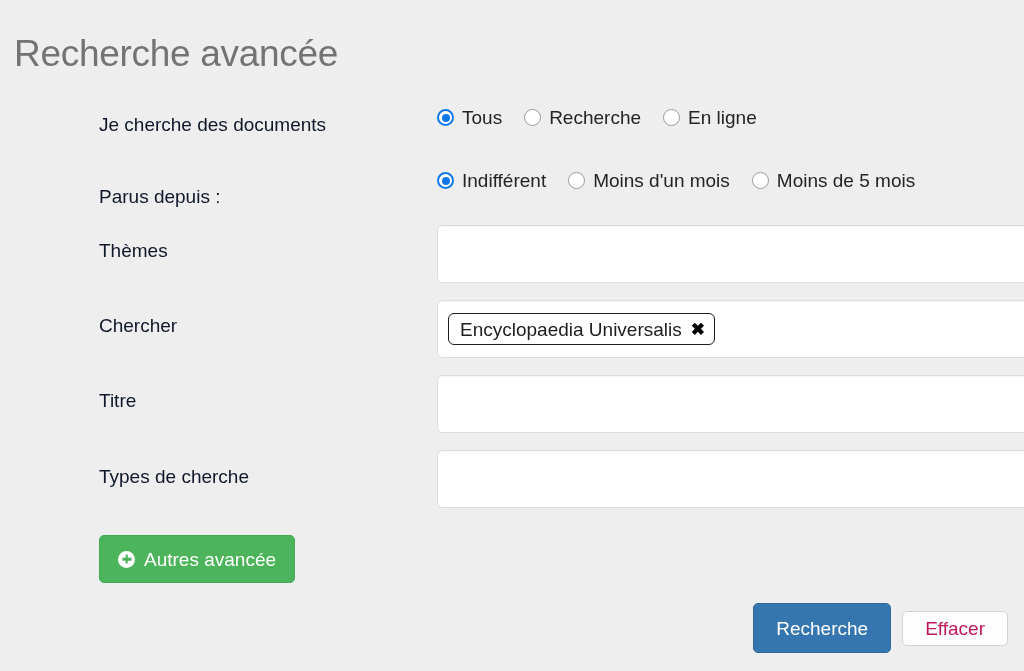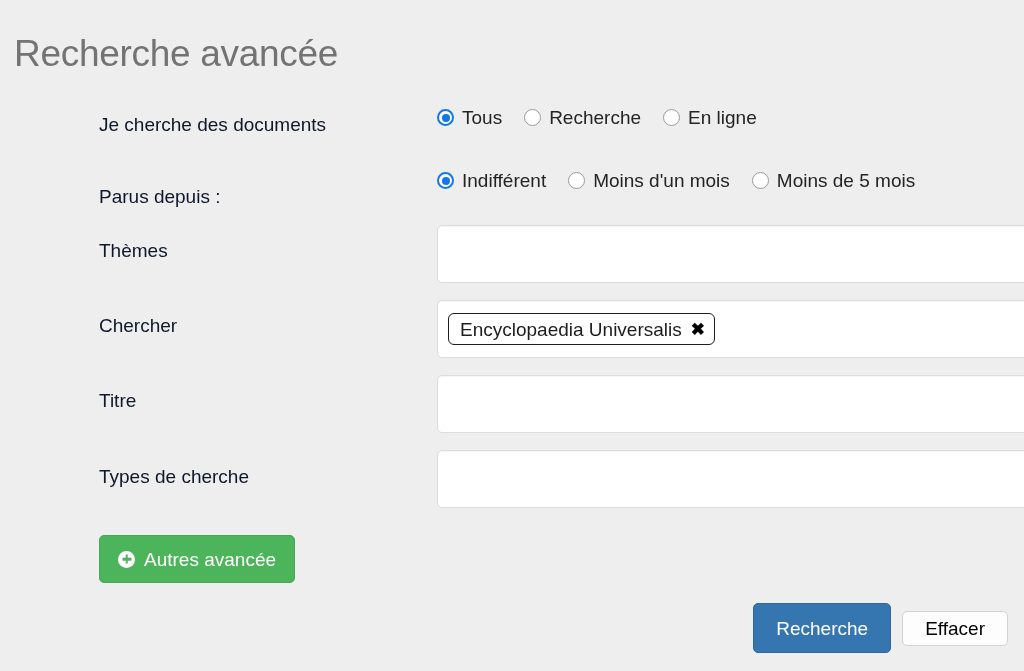--- a/index.html
+++ b/index.html
@@ -211,21 +211,21 @@
     padding: 0 22px;
     background: #3676b0;
     border: 1px solid #2e689d;
     color: #ffffff;
   }
   .btn-clear {
     height: 35px;
     padding: 8px 22px;
     background: #fdfdfd;
     border: 1px solid #d3d3d3;
-    color: #000000;
+    color: #be185d;
   }
 </style>
 </head>
 <body>
 
 <h1 class="page-title">Recherche avancée</h1>
 
 <div class="form">
 
   <div class="row">

